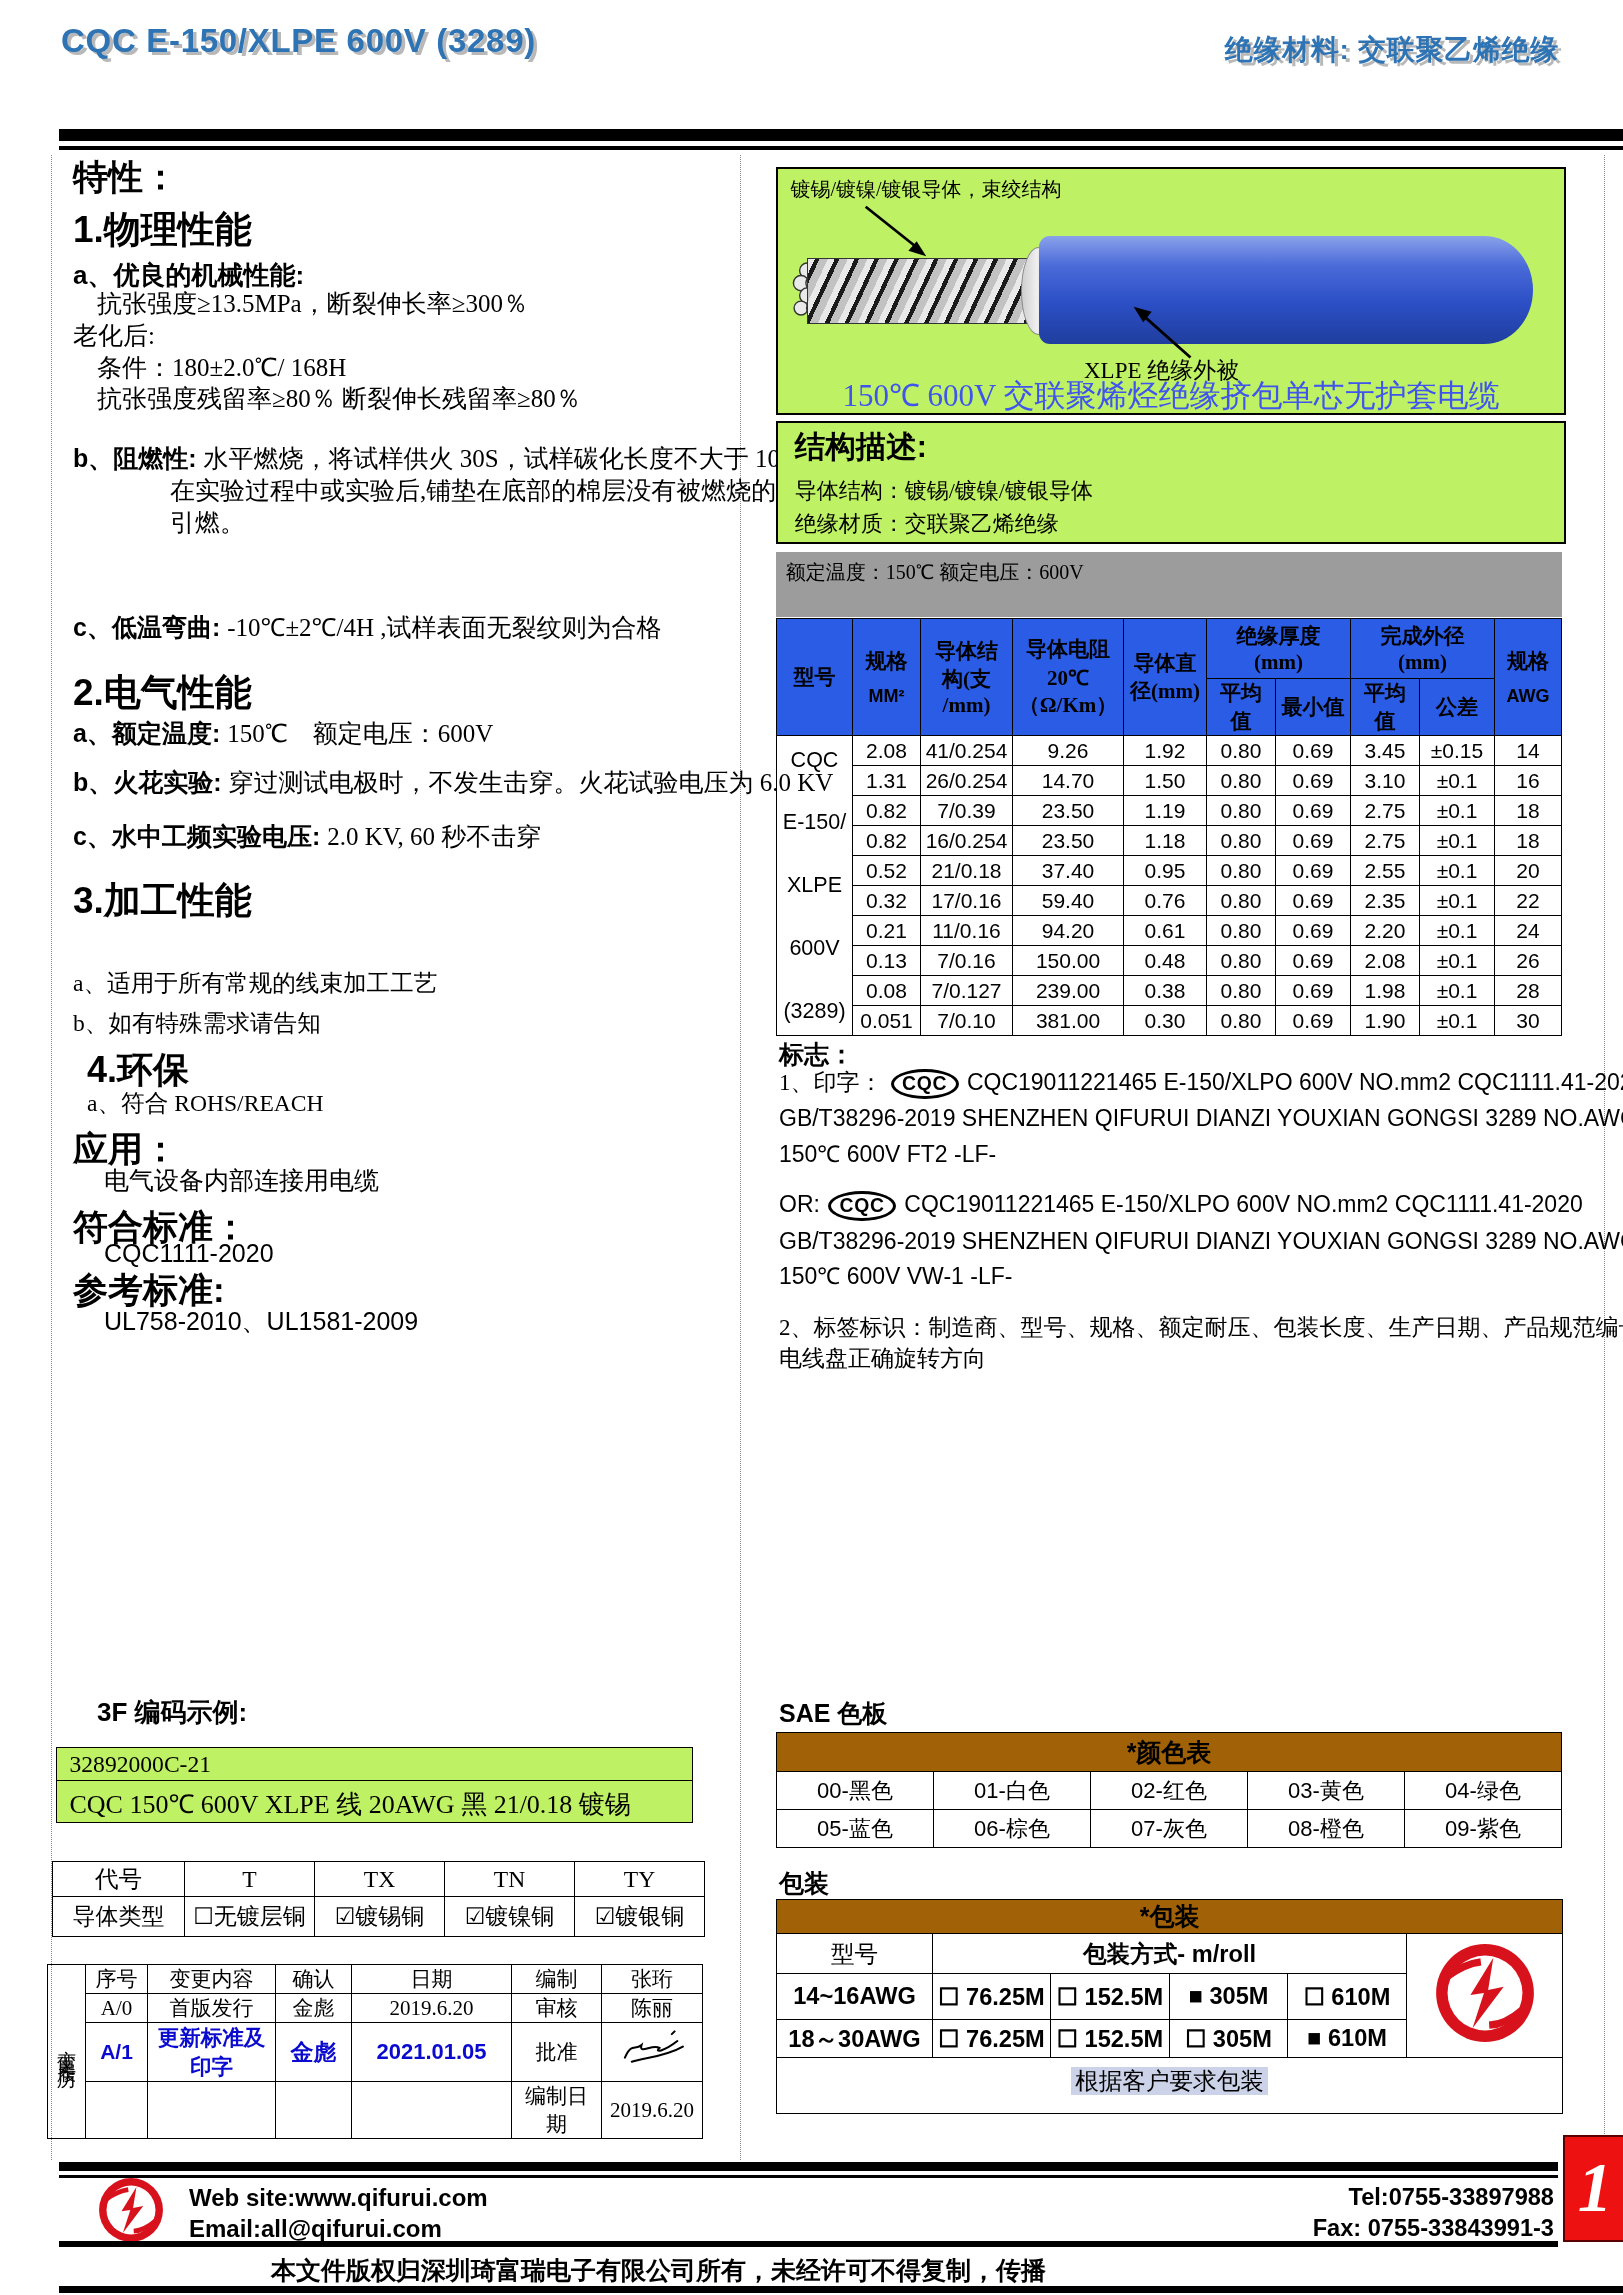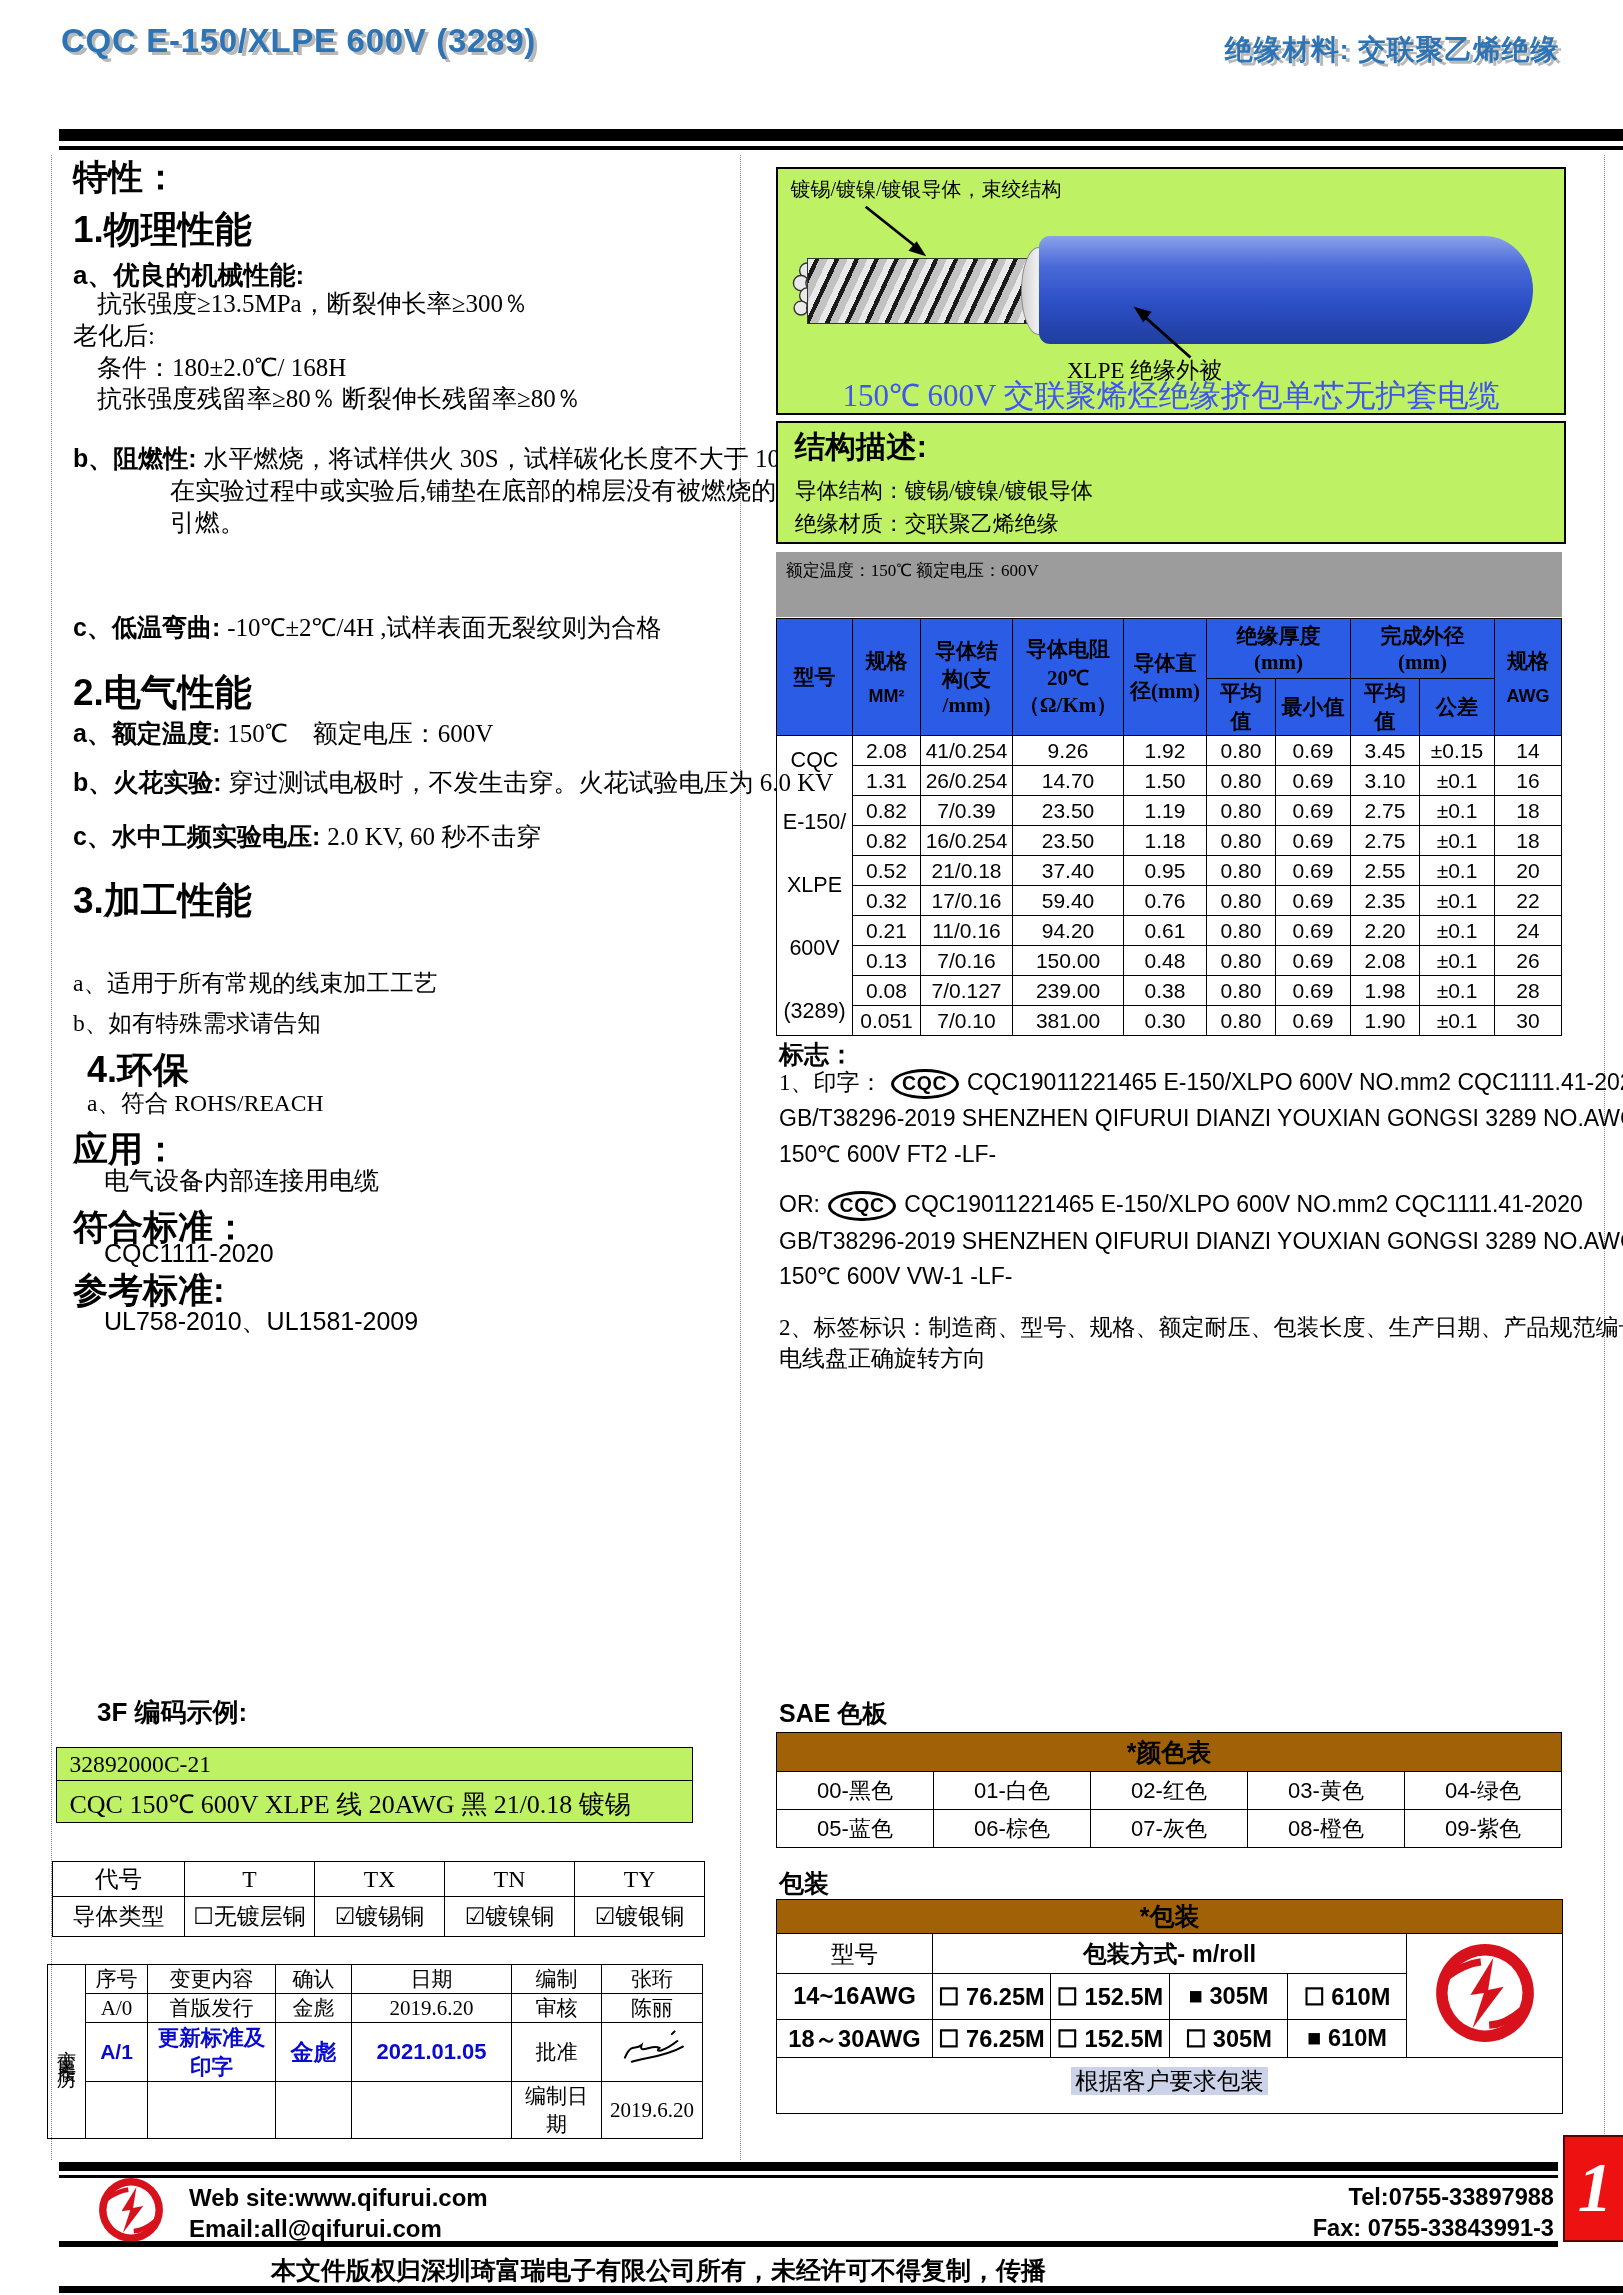--- a/index.html
+++ b/index.html
@@ -197,32 +197,32 @@
           <circle cx="31" cy="72" r="10"></circle>
       </g>
     </svg>
     <div class="conductor" style="left:29px;top:89px;width:219px;height:64px;"></div>
     <div class="endcap" style="left:243px;top:78px;width:33px;height:86px;"></div>
     <div class="cablebody" style="left:261px;top:67px;width:494px;height:108px;"></div>
     <svg style="position:absolute;left:343px;top:133px;" width="80" height="59" viewBox="0 0 115 85">
       <line x1="100" y1="80" x2="28" y2="16" stroke="#000" stroke-width="4"></line>
       <polygon points="18,7 44,14 32,29" fill="#000"></polygon>
     </svg>
-    <div class="fig-label serif" style="left:289px;top:186px;font-size:23px;">XLPE 绝缘外被</div>
+    <div class="fig-label serif" style="left:306px;top:186px;font-size:23px;">XLPE 绝缘外被</div>
     <div class="caption" style="top:204px;">150℃  600V 交联聚烯烃绝缘挤包单芯无护套电缆</div>
   </div>
 
   <div class="boxed" style="left:776px;top:421px;width:786px;height:119px;">
     <div class="al b" style="left:16.7px;top:4.2px;font-size:30.5px;">结构描述:</div>
     <div class="al serif" style="left:16.7px;top:53px;font-size:22px;">导体结构：镀锡/镀镍/镀银导体</div>
     <div class="al serif" style="left:16.7px;top:86px;font-size:22px;">绝缘材质：交联聚乙烯绝缘</div>
   </div>
 
   <div class="banner serif" style="left:776px;top:552px;width:786px;height:65px;box-sizing:border-box;padding:4.2px 9.7px;">
-    <div style="font-size:17px;margin-top:2.8px;">额定温度：150℃  额定电压：600V</div>
+    <div style="font-size:20px;margin-top:2.8px;">额定温度：150℃  额定电压：600V</div>
   </div>
 
   <table style="position:absolute;left:776px;top:618px;width:786px;font-size:21px;">
     <colgroup>
       <col style="width:76px;">
         <col style="width:68px;">
         <col style="width:92px;">
         <col style="width:111px;">
         <col style="width:83px;">
       <col style="width:69px;">

